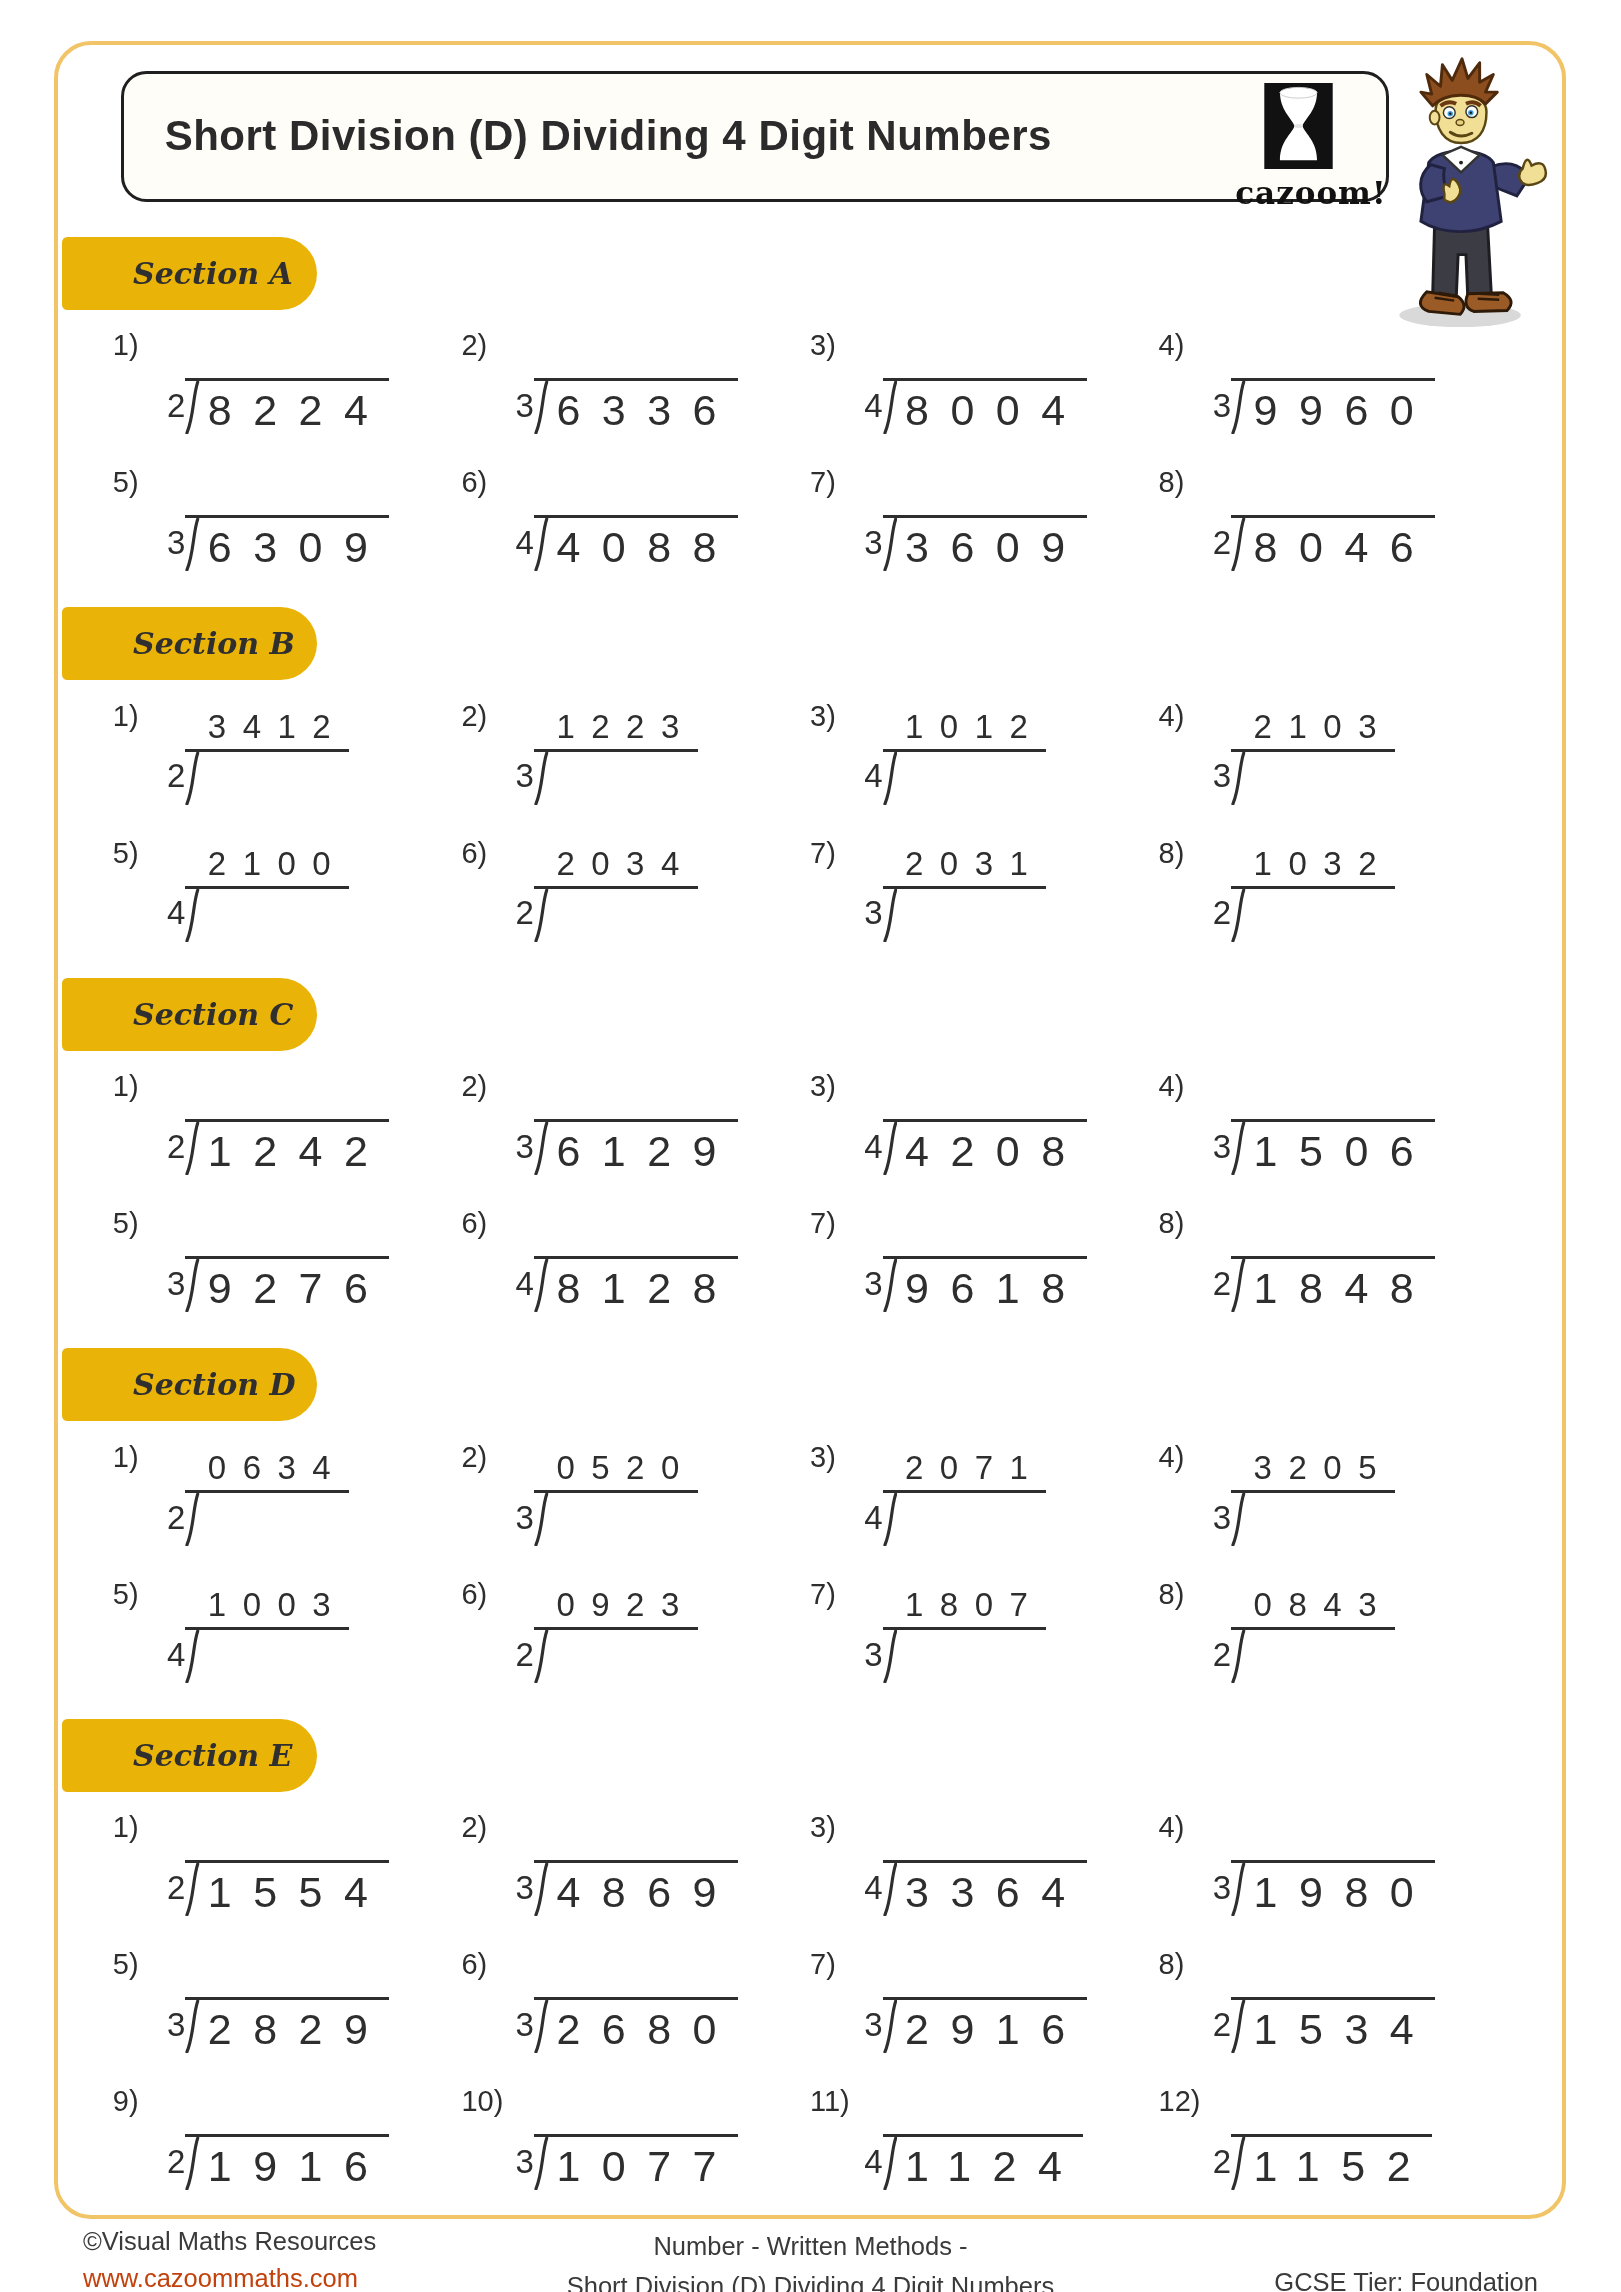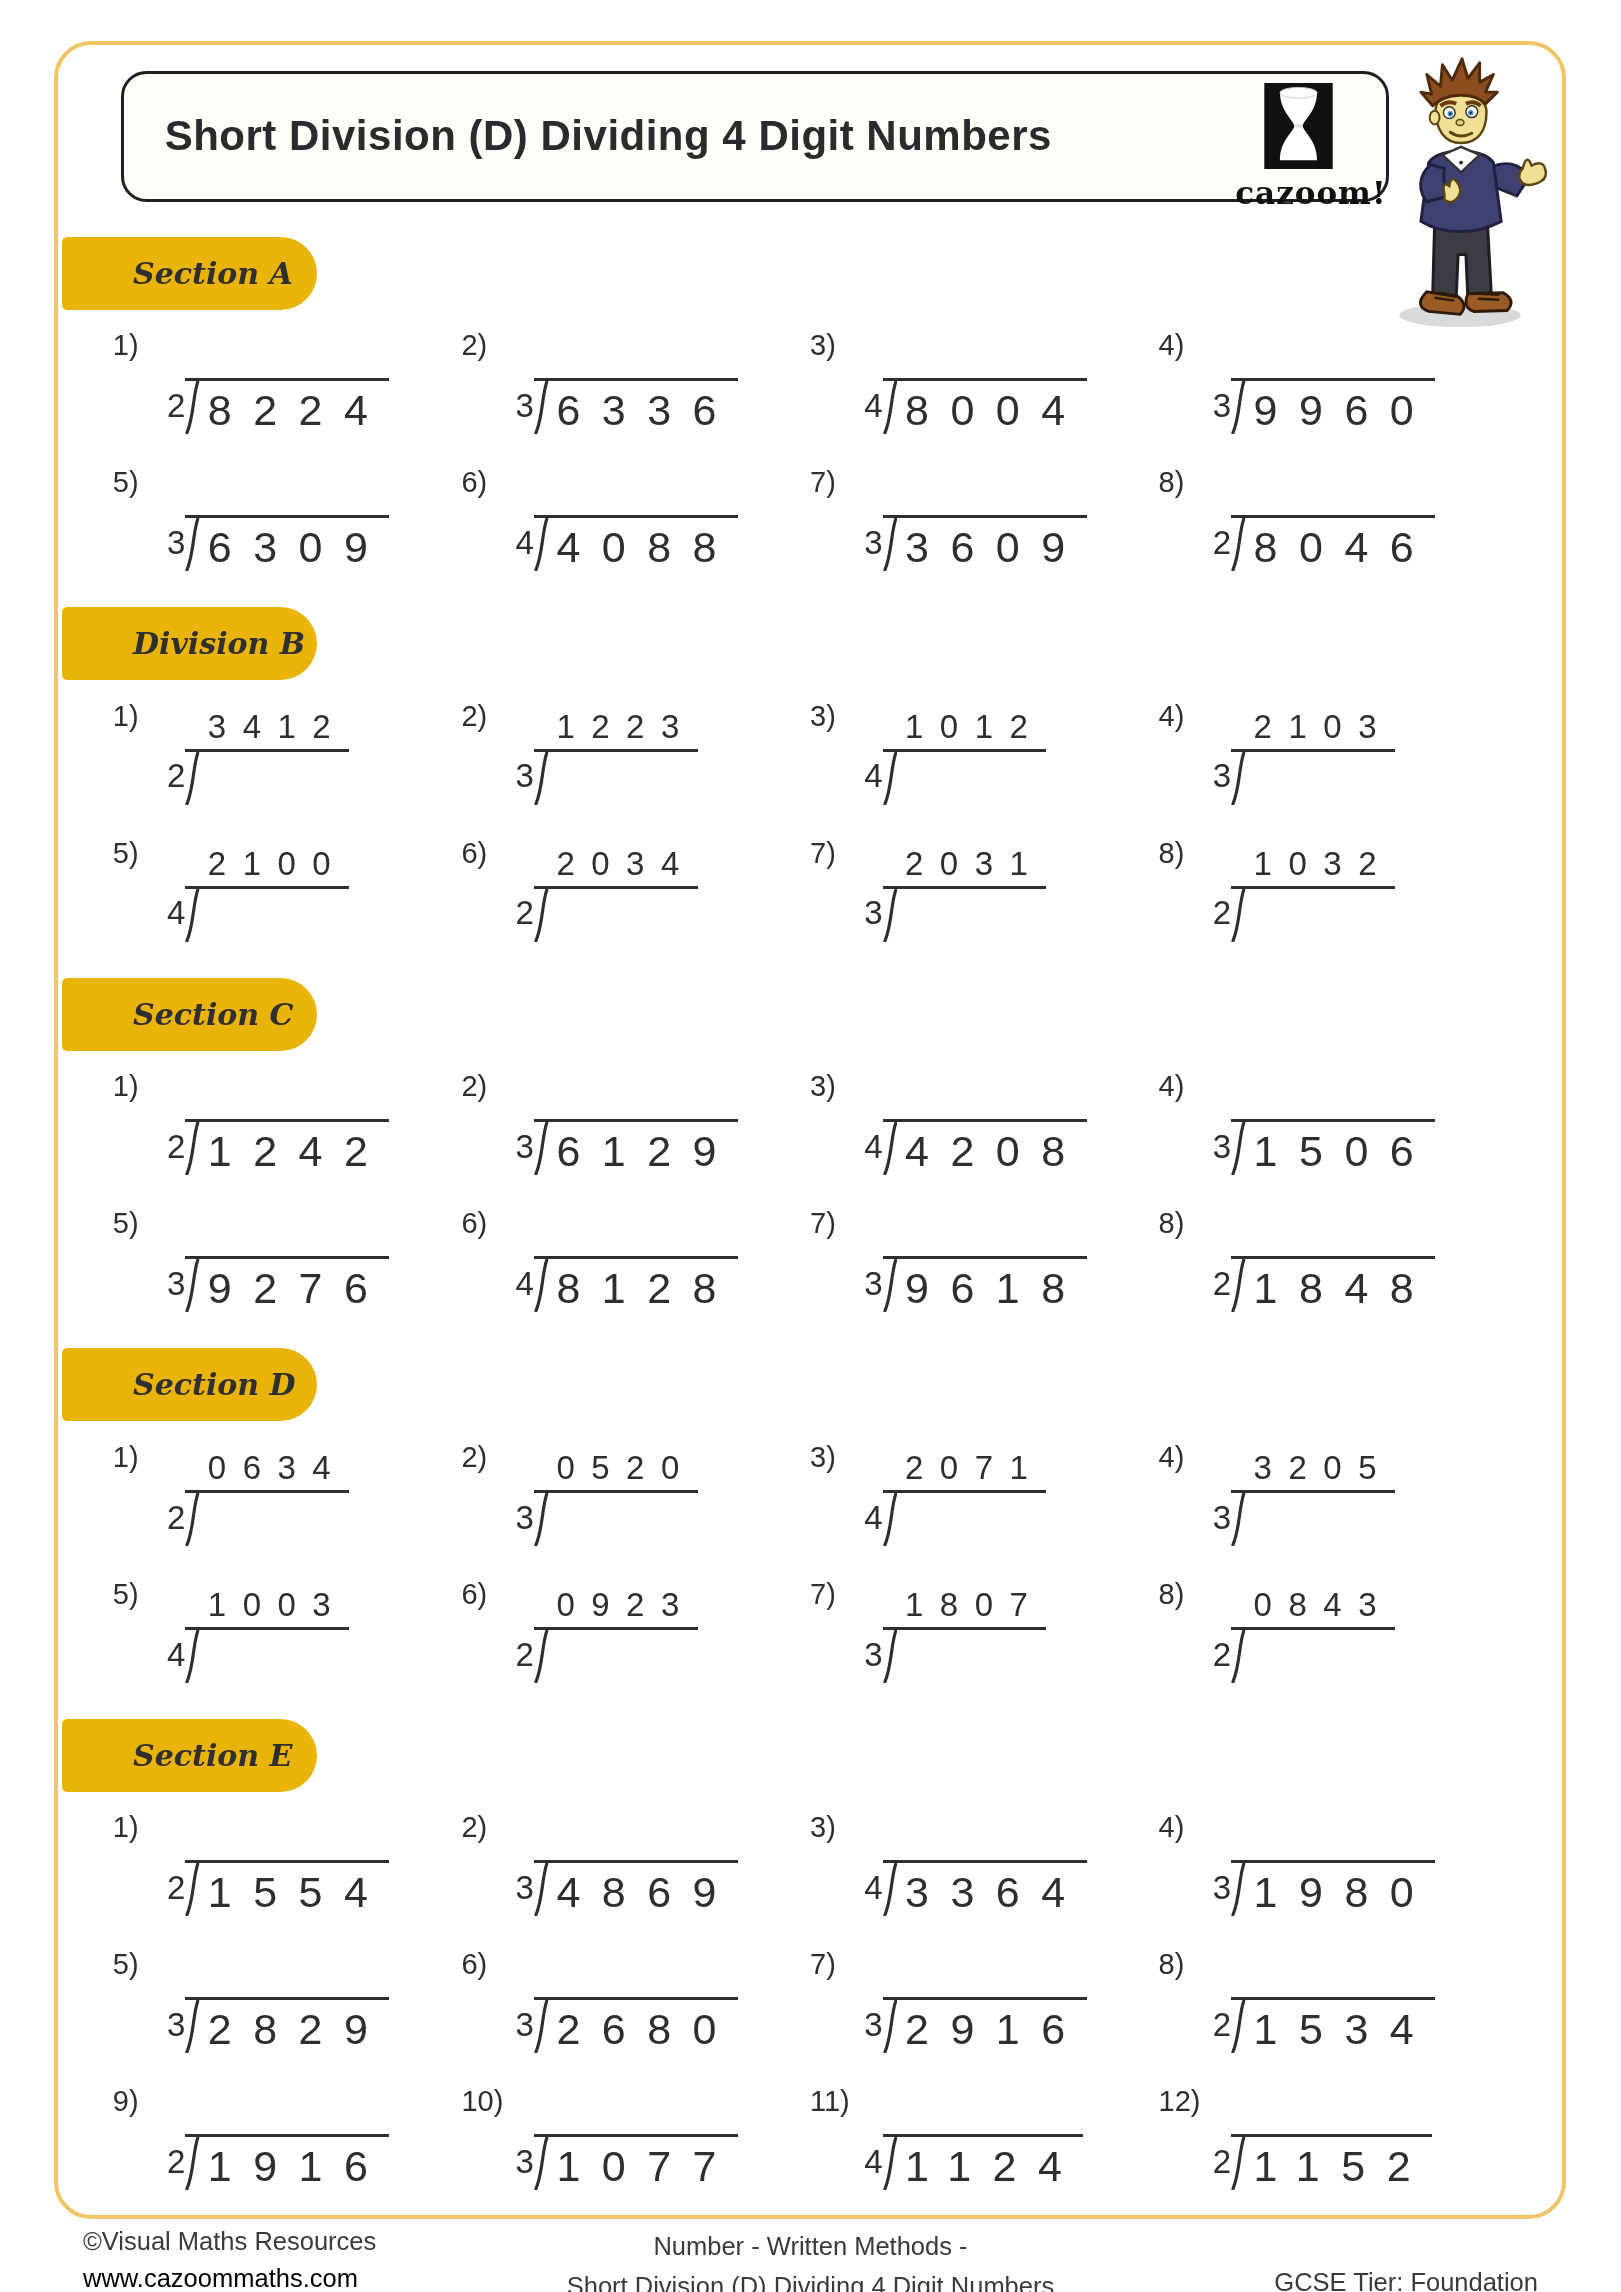--- a/index.html
+++ b/index.html
@@ -48,21 +48,21 @@
   .dividend { font-size:43px; letter-spacing:0.5em; padding:4.9px 0 0 7.8px; min-height:49px; color:#2e2e2e; white-space:nowrap; }
   .dividend.empty { width:149px; }
 
   
   .footer {
     position:absolute; left:0; top:2227px; width:1621px; padding:0 83px;
     display:grid; grid-template-columns:1fr auto 1fr; align-items:flex-start;
     font-size:25.5px; color:#3a3a3a;
   }
   .footer .left div:first-child { margin-bottom:7.8px; }
-  .footer a { color:#000000; text-decoration:underline; text-decoration-thickness:2px; text-underline-offset:4.9px; }
+  .footer a { color:#c2410c; text-decoration:underline; text-decoration-thickness:2px; text-underline-offset:4.9px; }
   .footer .center { text-align:center; line-height:1.55; }
   .footer .right { text-align:right; padding-top:41px; }
 </style>
 </head>
 <body>
 
 <div class="border-frame">
   <div class="content">
 
     <div class="header-box">
@@ -224,21 +224,21 @@
           </svg>
           <span class="dividend">8046</span>
         </span>
       </div>
     </div>
   </div>
 </div>
   </div>
 
   <div class="section">
-    <div class="section-label">Division B</div>
+    <div class="section-label">Section B</div>
     <div class="problem-grid">
   <div class="prob">
     <div class="pnum">1)</div>
     <div class="division">
       <div class="qrow">
         <span>3412</span>
       </div>
       <div class="drow">
         <span class="divisor">2</span>
         <span class="under">

